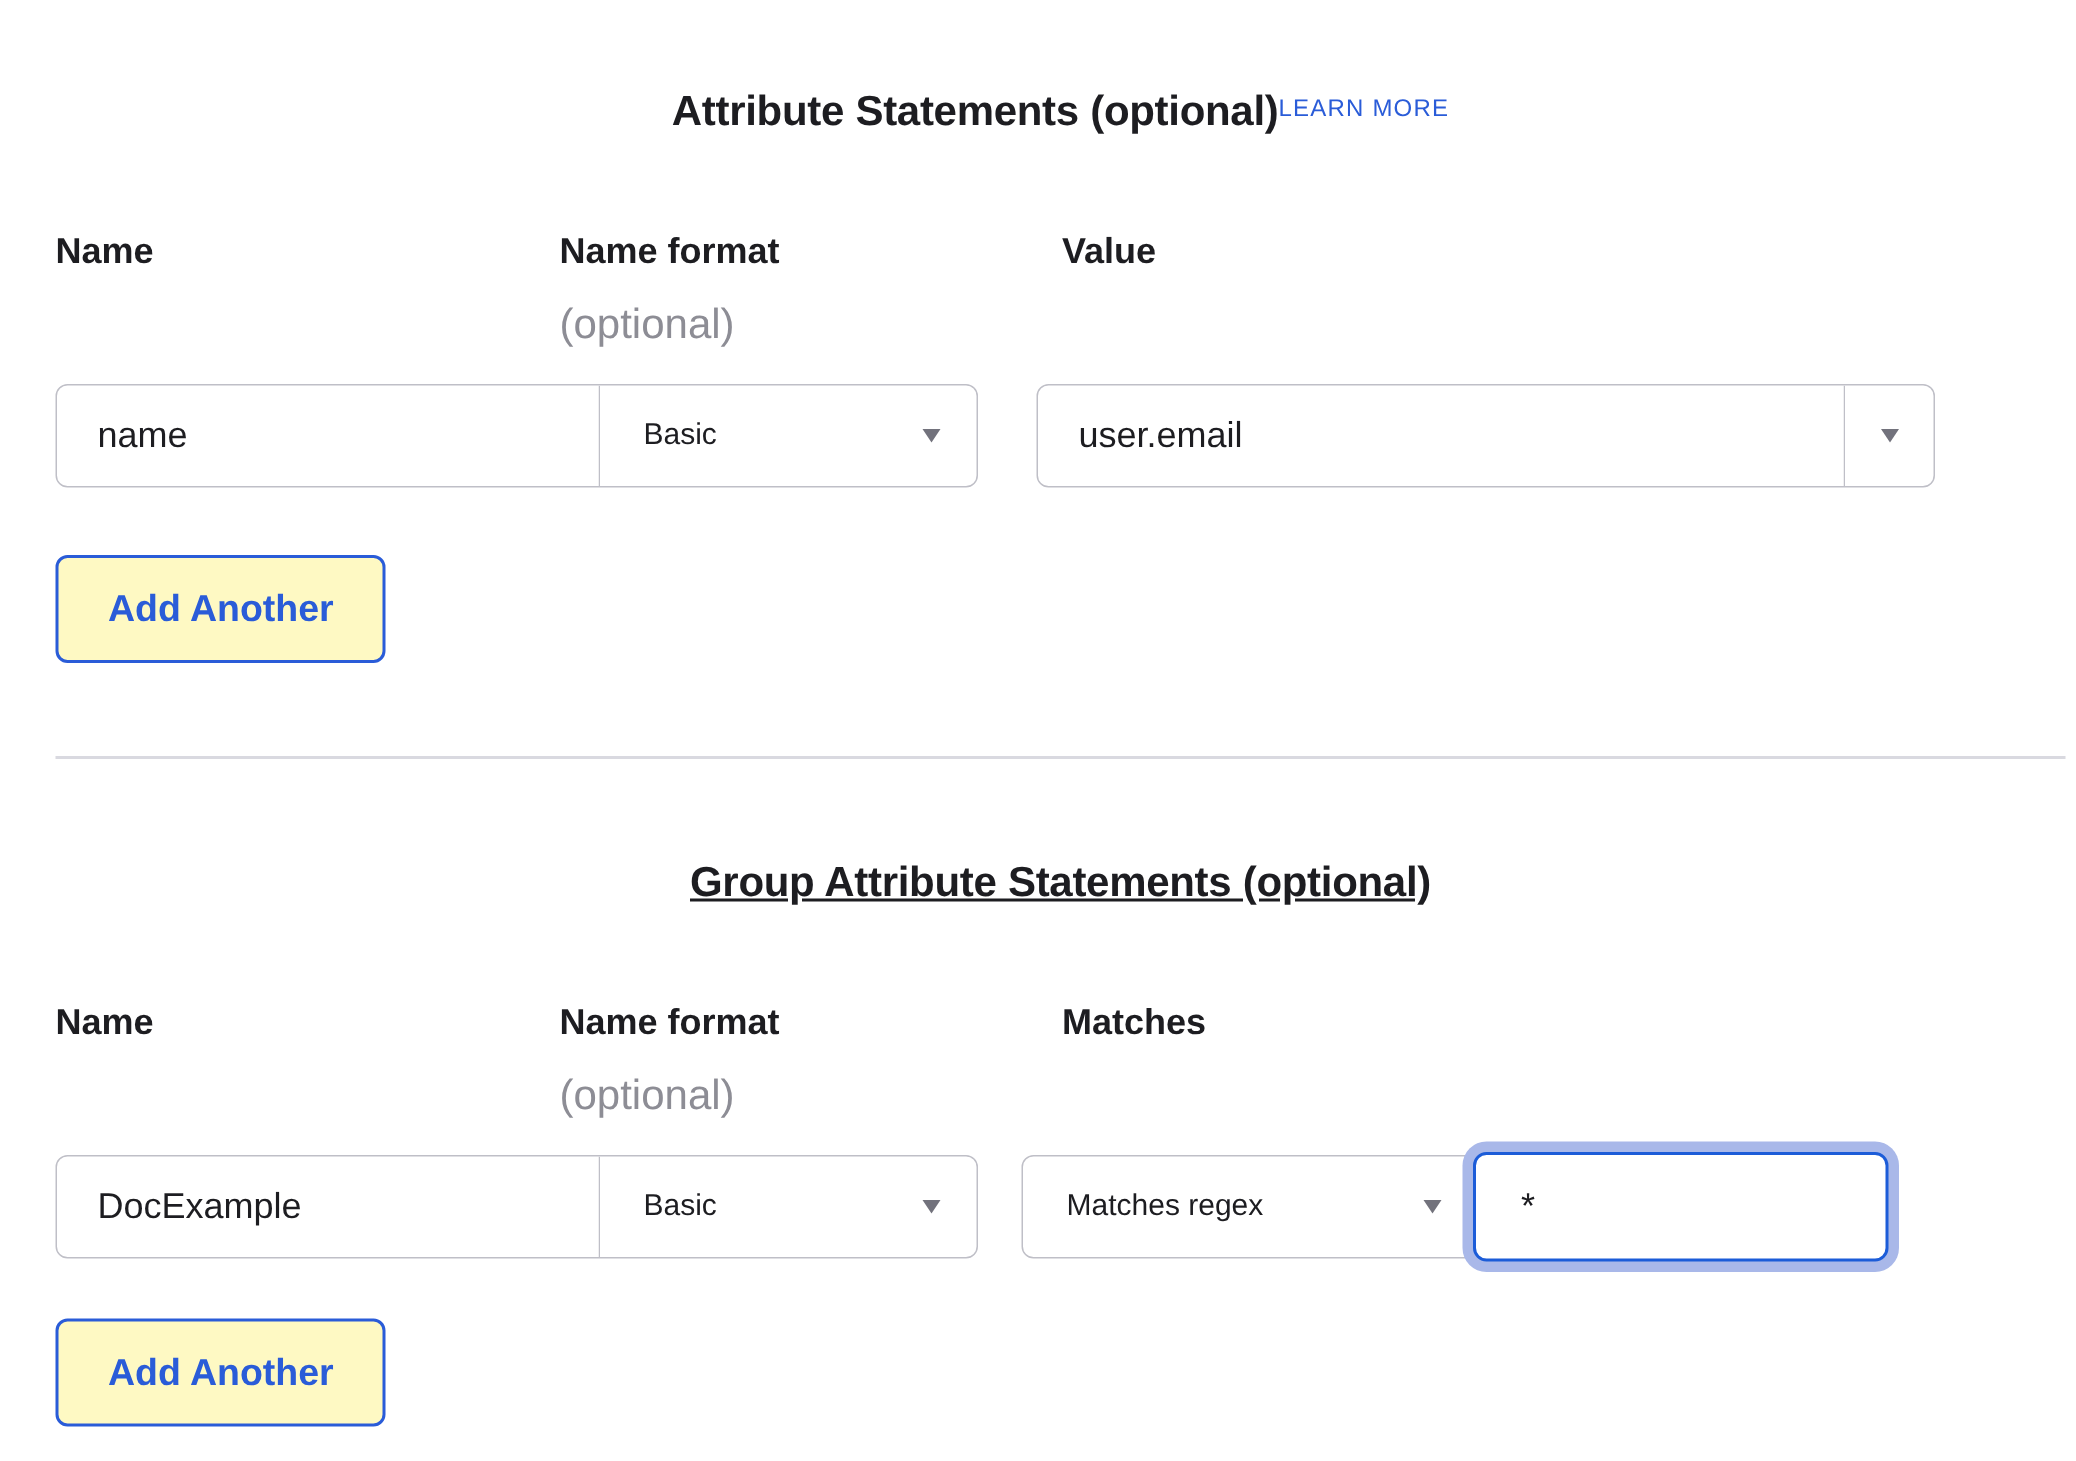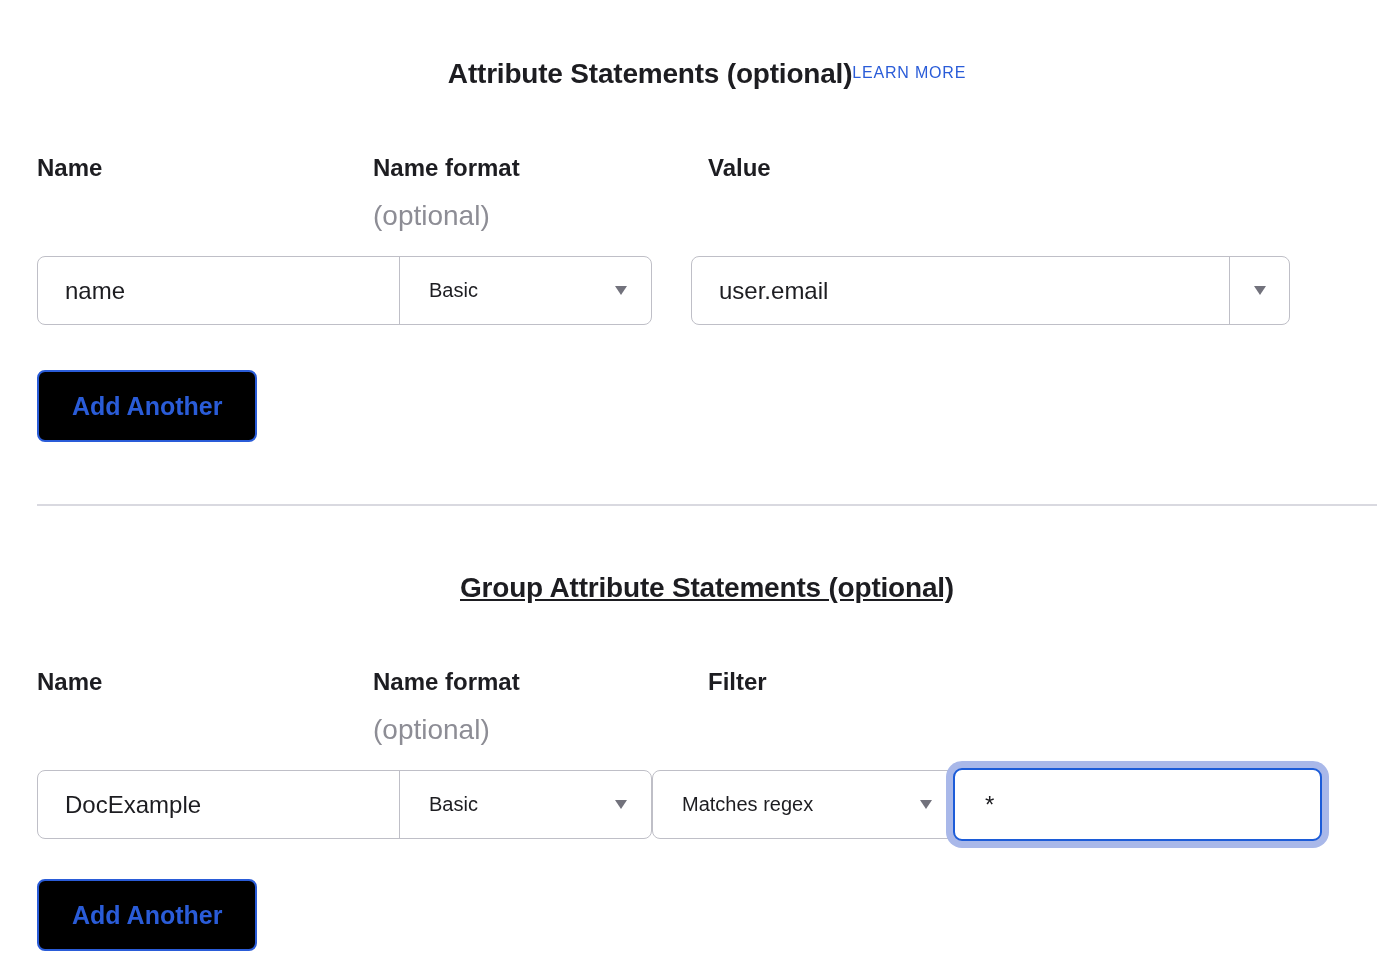--- a/index.html
+++ b/index.html
@@ -116,40 +116,40 @@
   }
   .caret {
     width: 0; height: 0;
     border-left: 6px solid transparent;
     border-right: 6px solid transparent;
     border-top: 9px solid #72727c;
     flex: none;
   }
 
   
-  .g3 { width: 668px; }
+  .g3 { width: 576px; margin-left: 29px; }
   .g3 .select { width: 303px; flex: none; }
   .filter-input {
     flex: 1;
     margin: -3px;
     position: relative;
     z-index: 1;
     background: #fff;
     border: 2px solid #1c5cd8;
     border-radius: 9px;
     box-shadow: 0 0 0 7px #a9b8e9;
     padding-left: 30px;
     font-size: 24px;
   }
 
   .add-btn {
     margin-top: 45px;
     height: 72px;
     padding: 0 33px;
-    background: #000000;
+    background: #fef9c3;
     border: 2px solid #2a5cd8;
     border-radius: 8px;
     color: #2a5cd8;
     font-family: inherit;
     font-size: 25px;
     font-weight: 700;
     cursor: pointer;
     display: inline-flex;
     align-items: center;
   }
@@ -208,21 +208,21 @@
     <hr class="divider">
 
     <section>
       <div class="section-head second">
         <h2 class="section-title">Group Attribute Statements (optional)</h2>
       </div>
 
       <div class="col-labels">
         <div class="c1">Name</div>
         <div class="c2">Name format</div>
-        <div class="c3">Filter</div>
+        <div class="c3">Matches</div>
       </div>
       <div class="col-note">
         <div class="c1"></div>
         <div class="c2">(optional)</div>
       </div>
 
       <div class="controls-row">
         <div class="joined g1">
           <input class="txt sep-r" type="text" value="DocExample" style="">
           <div class="select">

